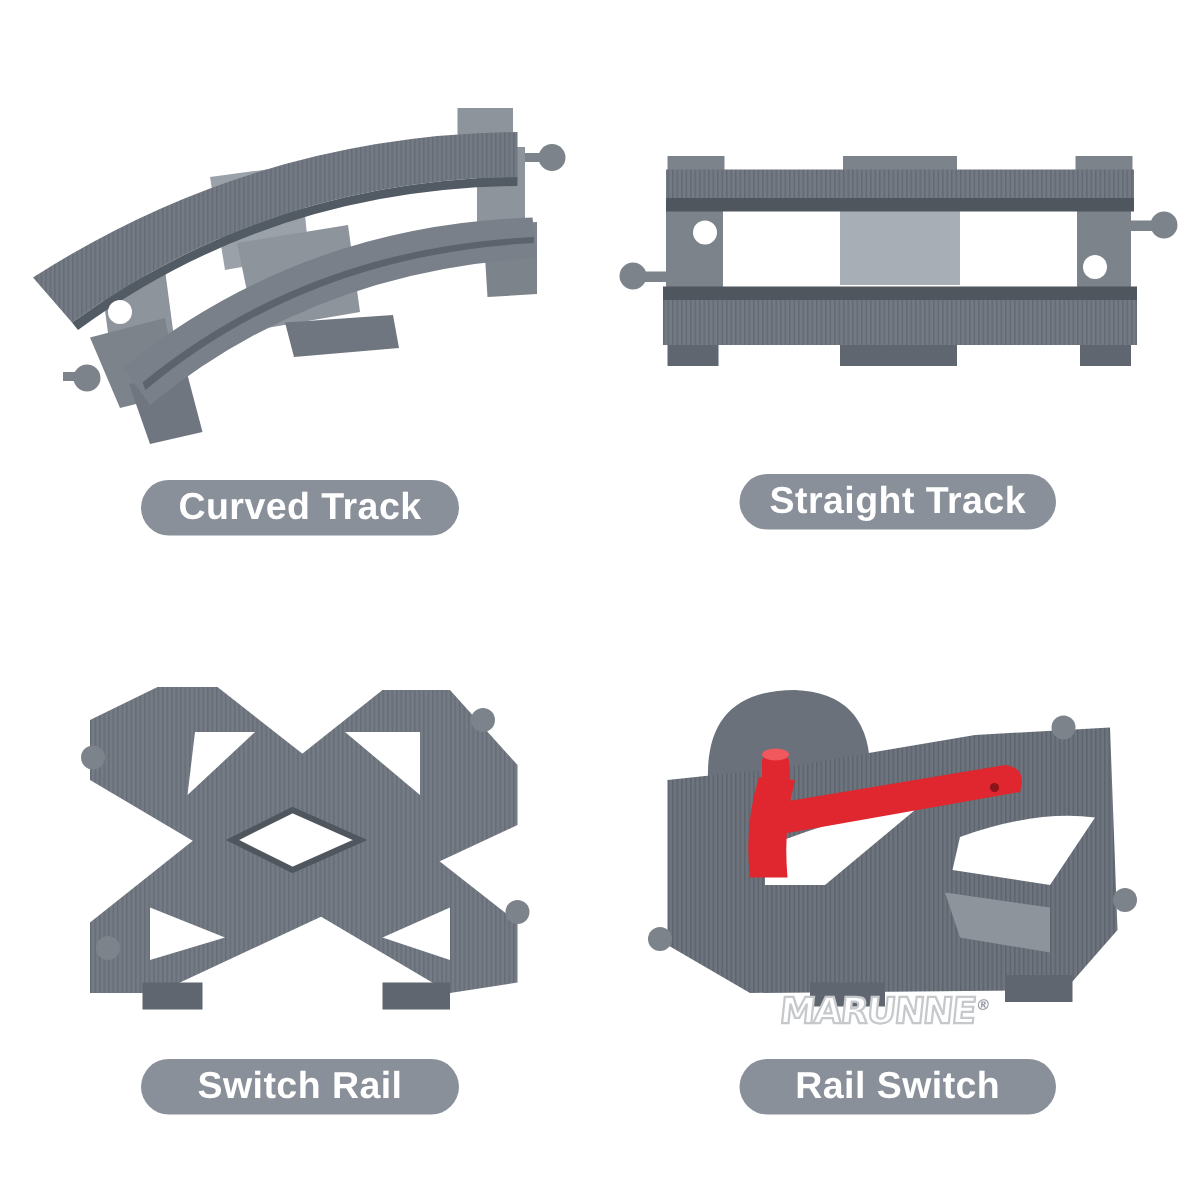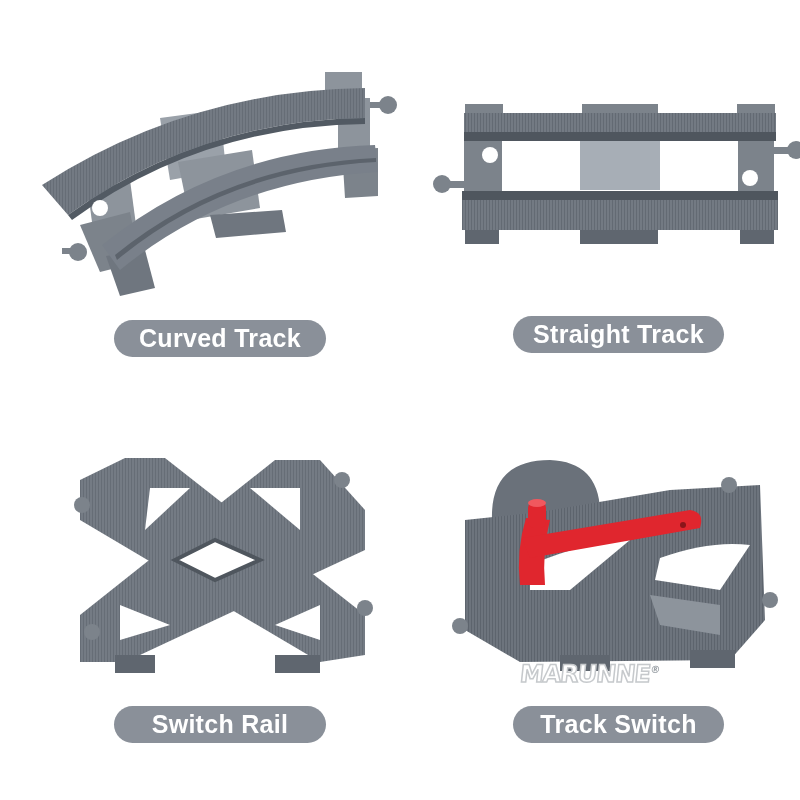--- a/index.html
+++ b/index.html
@@ -1,18 +1,18 @@
 <!DOCTYPE html>
 <html><head>
 <meta charset="utf-8">
 <style>
   html, body { margin:0; padding:0; }
   body { width:800px; height:800px; background:#ffffff; position:relative; overflow:hidden;
          font-family:"Liberation Sans", "DejaVu Sans", sans-serif; }
-  .panel { position:absolute;margin-left:20px; }
+  .panel { position:absolute; }
   .pill { position:absolute; height:37px; border-radius:19px; background:#8a9099;
           color:#ffffff; font-weight:bold; font-size:25px; line-height:37px; text-align:center;
           letter-spacing:0.3px; }
   svg { position:absolute; left:0; top:0; }
   .logo { position:absolute; left:520px; top:660px; font-family:"DejaVu Sans", sans-serif;
           font-weight:bold; font-size:24px; color:#ffffff; letter-spacing:-1px;
           -webkit-text-stroke:1.5px #c6c9cc; transform:skewX(-6deg); }
   .logo sup { font-size:10px; -webkit-text-stroke:0; color:#9aa0a6; }
 </style>
 </head>
@@ -143,18 +143,18 @@
     <rect x="108" y="102" width="18" height="26" rx="6" fill="#e0262e"></rect>
     <ellipse cx="117" cy="103" rx="9" ry="4" fill="#f0585e"></ellipse>
 
     <circle cx="309" cy="85" r="8" fill="#7c838b"></circle>
     <circle cx="350" cy="200" r="8" fill="#7c838b"></circle>
     <circle cx="40" cy="226" r="8" fill="#7c838b"></circle>
 
     <rect x="140" y="255" width="50" height="16" fill="#5f666f"></rect>
     <rect x="270" y="250" width="45" height="18" fill="#5f666f"></rect>
   </svg>
-  <div class="pill" style="left:93px;top:306px;width:211px;">Track Switch</div>
+  <div class="pill" style="left:93px;top:306px;width:211px;">Rail Switch</div>
 </div>
 
 <div class="logo">
   <span>MARUNNE</span><sup>®</sup>
 </div>
 
 </body></html>

